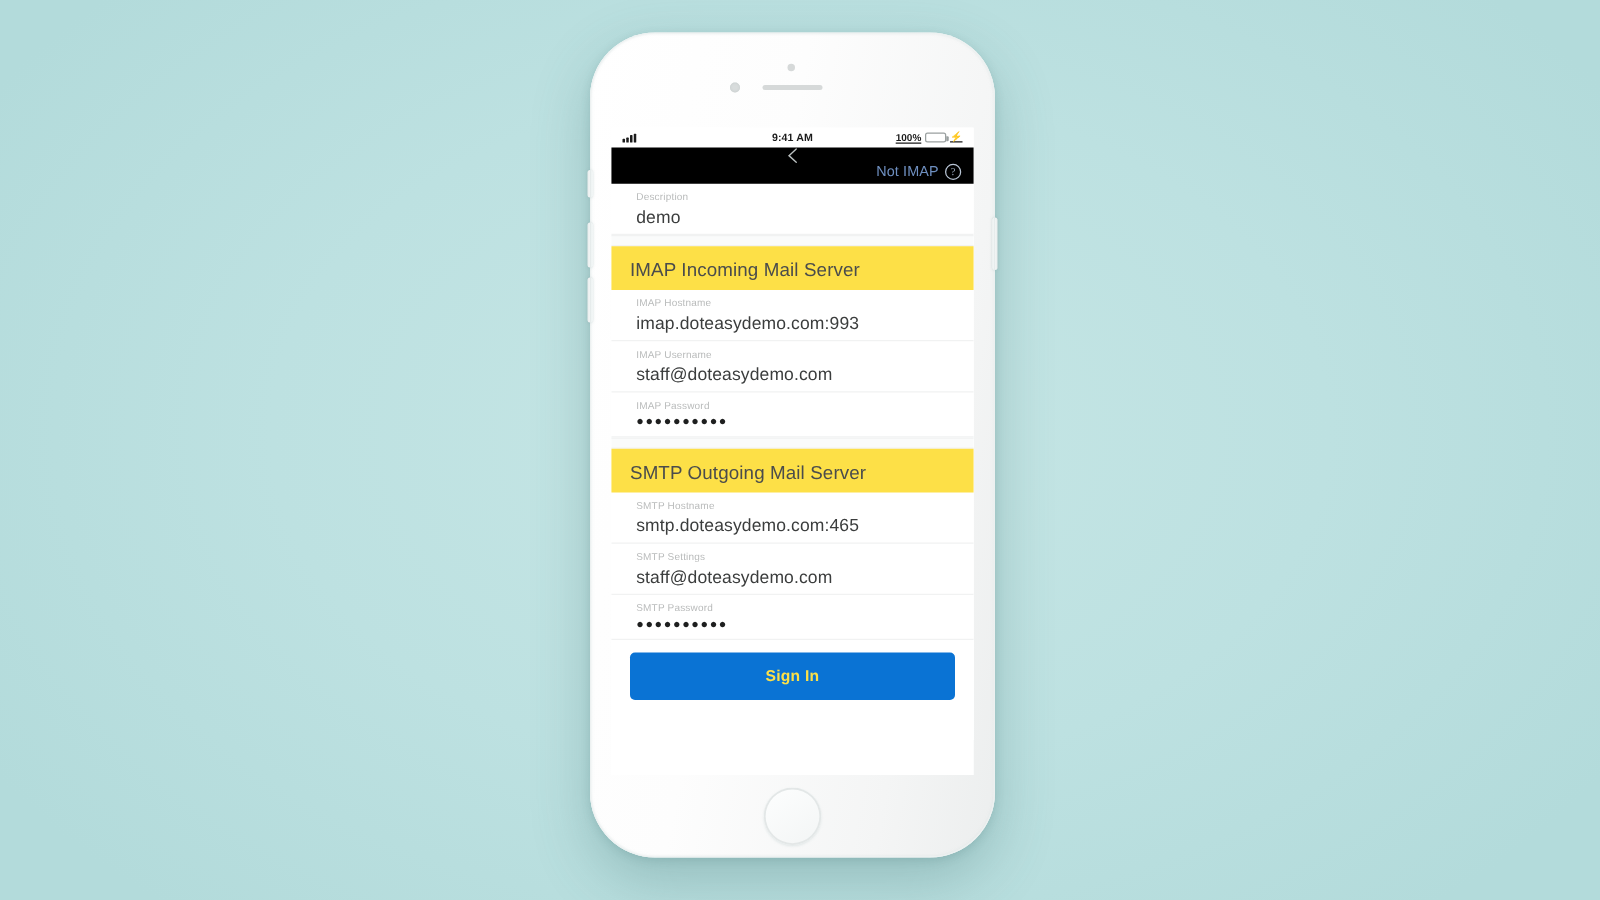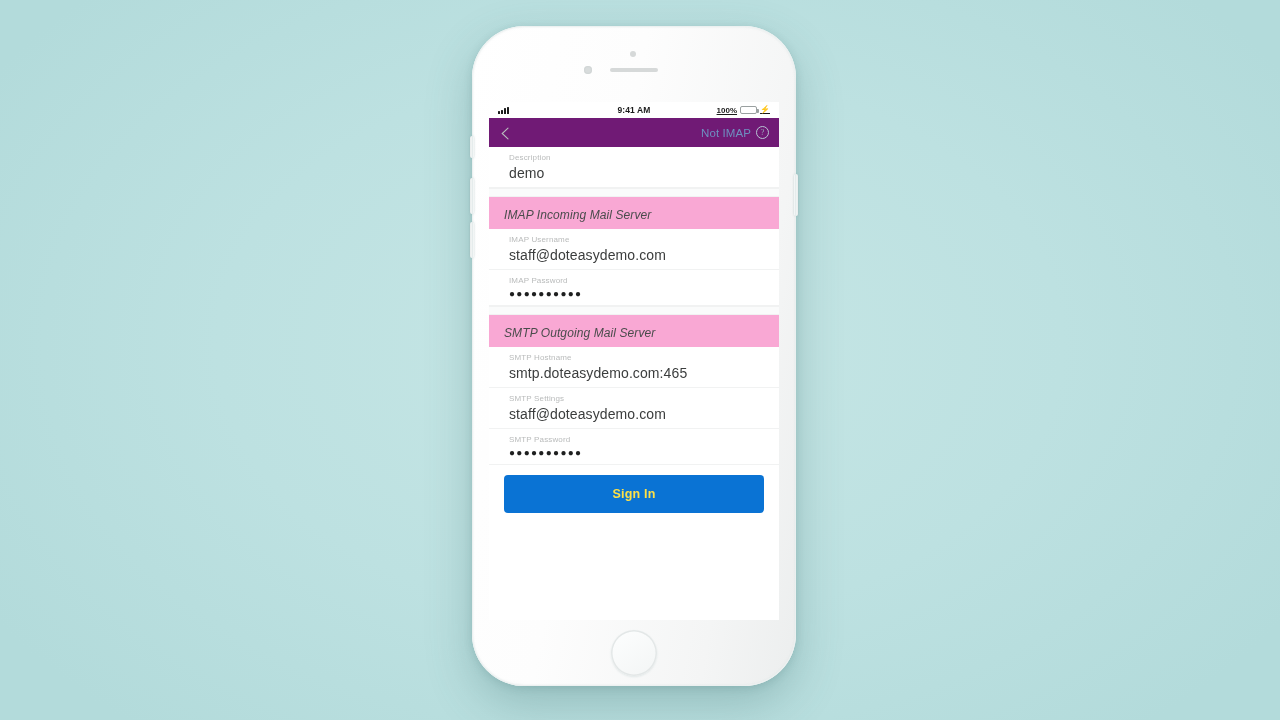--- a/index.html
+++ b/index.html
@@ -117,21 +117,21 @@
   .batt-fill{ width:100%; height:100%; background:#4cd25b; border-radius:1px; }
   .batt-cap{
     position:absolute; right:-3px; top:2.2px; width:1.6px; height:3.4px;
     background:#9aa0a0; border-radius:0 1px 1px 0;
   }
   .bolt{ font-size:8px; color:#1b1b1b; line-height:1; }
 
   
   .navbar{
     height:29px; display:flex; align-items:center; padding:0 10px;
-    background:#701a75; position:relative;
+    background:#000000; position:relative;flex-direction:column;
   }
   .back-chevron{
     width:13px; height:13px; cursor:pointer;
   }
   .nav-right{
     margin-left:auto; display:flex; align-items:center; gap:5px;
   }
   .not-imap{
     font-size:11.5px; color:#6e8fc0; letter-spacing:.1px;
   }
@@ -156,24 +156,23 @@
   .field-value{
     font-size:14px; color:#3b3d3d; letter-spacing:.1px;
   }
   .field-value.pw{ letter-spacing:1.3px; font-size:10px; color:#1e1f1f; }
 
   .section-gap{
     height:9px; background:#fafbfb;
     border-top:1px solid #f1f2f2; border-bottom:1px solid #f1f2f2;
   }
   .section-title{
-    font-size:12px; color:#4a4c4c; letter-spacing:.1px;
+    font-size:15px; color:#4a4c4c; letter-spacing:.1px;
     padding:11px 20px 7px 15px;
-    background:#f9a8d4;
-    font-style:italic;
+    background:#fde047;
   }
 
   
   .toggle-row{
     display:flex; align-items:center; justify-content:space-between;
     padding:12px 16px 12px 15px;
     background:#fff;
     border-top:1px solid #f1f2f2;
   }
   .toggle-label{ font-size:11.5px; color:#4a4c4c; }
@@ -252,20 +251,24 @@
       <div class="field">
         <div class="field-label">Description</div>
         <div class="field-value">demo</div>
       </div>
 
       <div class="section-gap"></div>
 
       <div class="section-title">IMAP Incoming Mail Server</div>
 
       <div class="field">
+        <div class="field-label">IMAP Hostname</div>
+        <div class="field-value">imap.doteasydemo.com:993</div>
+      </div>
+      <div class="field">
         <div class="field-label">IMAP Username</div>
         <div class="field-value">staff@doteasydemo.com</div>
       </div>
       <div class="field">
         <div class="field-label">IMAP Password</div>
         <div class="field-value pw">●●●●●●●●●●</div>
       </div>
 
       <div class="section-gap"></div>
 

